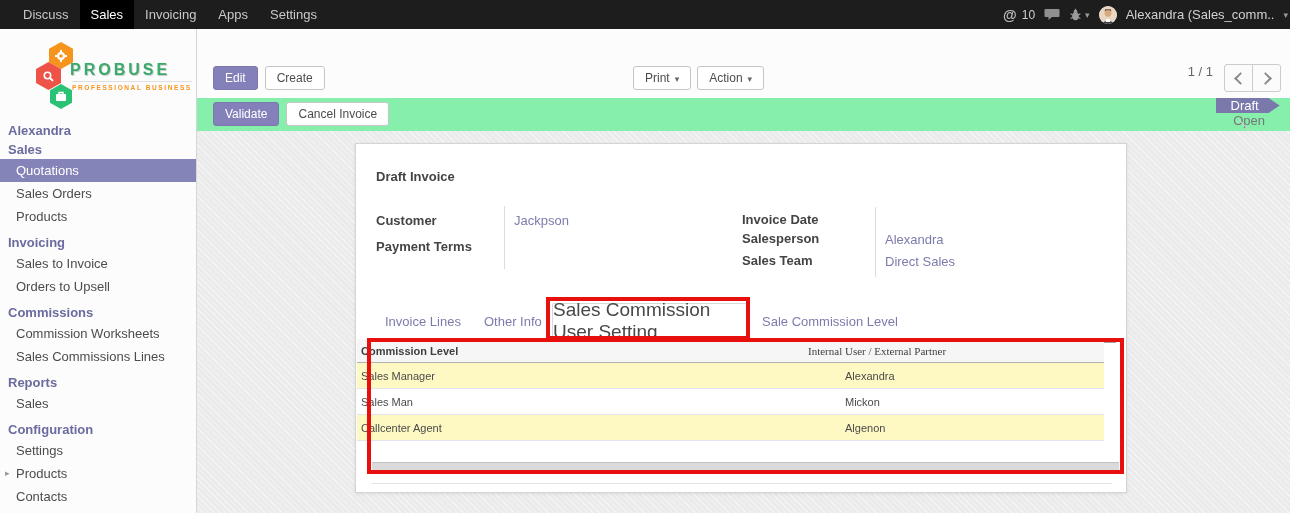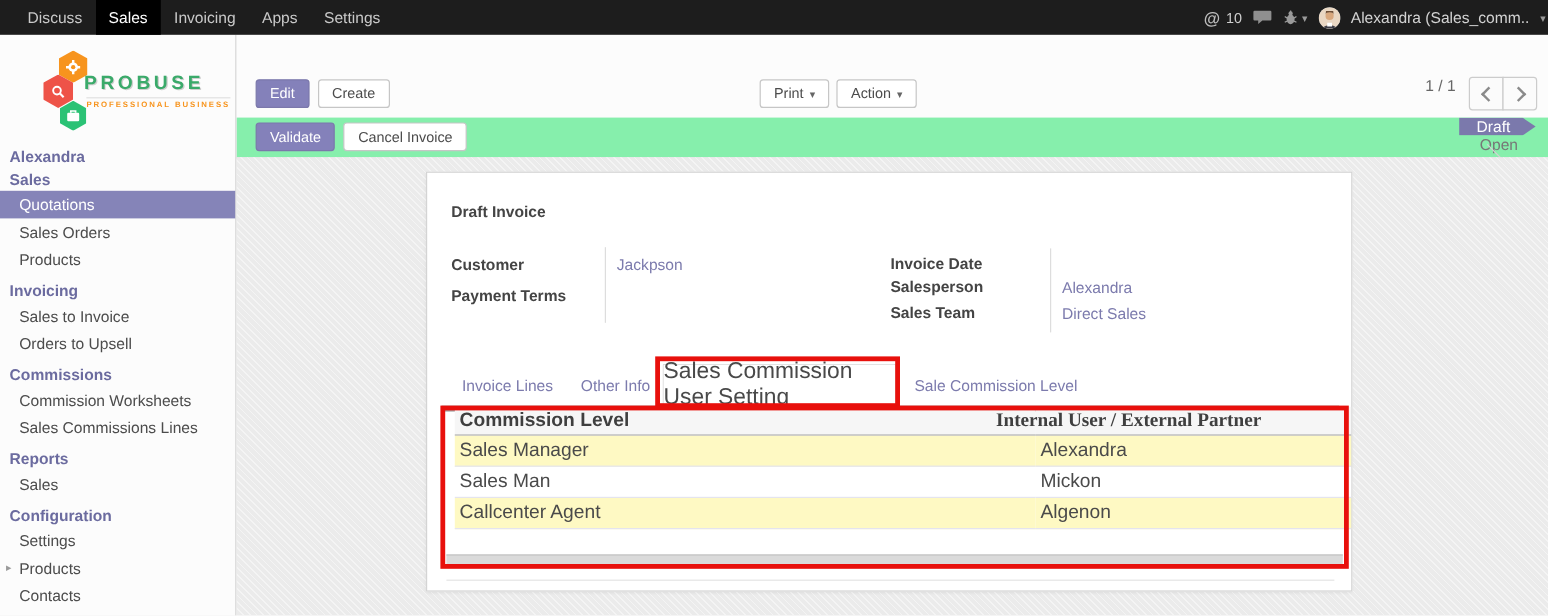--- a/index.html
+++ b/index.html
@@ -86,25 +86,25 @@
   .tabs{position:absolute;left:12px;width:748px;top:158px;height:36px;border-bottom:5px solid #a3a3a3;}
   .tab{position:absolute;bottom:9px;font-size:13px;color:#7c7bad;cursor:pointer;white-space:nowrap;}
   .tab-active{position:absolute;left:184px;bottom:-1px;width:195px;height:36px;background:#fff;
       border:1px solid #d8d8d8;border-bottom:1px solid #fff;box-sizing:border-box;border-radius:2px 2px 0 0;
       display:flex;align-items:center;justify-content:center;font-size:19px;color:#494949;cursor:pointer;}
 
   .anno{position:absolute;border:4px solid #e8100c;box-sizing:border-box;z-index:8;pointer-events:none;}
   .anno-tab{left:190px;top:153px;width:204px;height:43px;}
   .anno-table{left:11px;top:194px;width:757px;height:136px;}
 
-  .otable{position:absolute;left:23px;top:195px;width:747px;border-collapse:collapse;
-          font-size:16px;color:#4a4a4a;table-layout:fixed;}
+  .otable{position:absolute;left:1px;top:195px;width:747px;border-collapse:collapse;
+          font-size:11px;color:#4a4a4a;table-layout:fixed;}
   .otable th{height:23px;text-align:left;font-weight:bold;background:#f6f6f6;color:#3f3f3f;
              border-bottom:1px solid #b2b2b2;padding:0 0 0 4px;}
-  .otable th.col2{font-family:"Liberation Serif",serif;font-weight:bold;}
+  .otable th.col2{font-family:"Liberation Serif",serif;font-weight:normal;}
   .otable th.col2 span{position:relative;left:-37px;}
   .otable td{height:25px;padding:0 0 0 4px;border-bottom:1px solid #e4e4ee;}
   .row-odd{background:#fef9c3;}
   .row-even{background:#fff;}
   .hscroll{position:absolute;left:16px;top:318px;width:747px;height:7px;background:#dadada;
            border-top:1px solid #c3c3c3;border-bottom:1px solid #cfcfcf;}
   .sheet-hr{position:absolute;left:16px;top:339px;width:740px;border-top:1px solid #e4e4e4;}
 </style>
 </head>
 <body>

